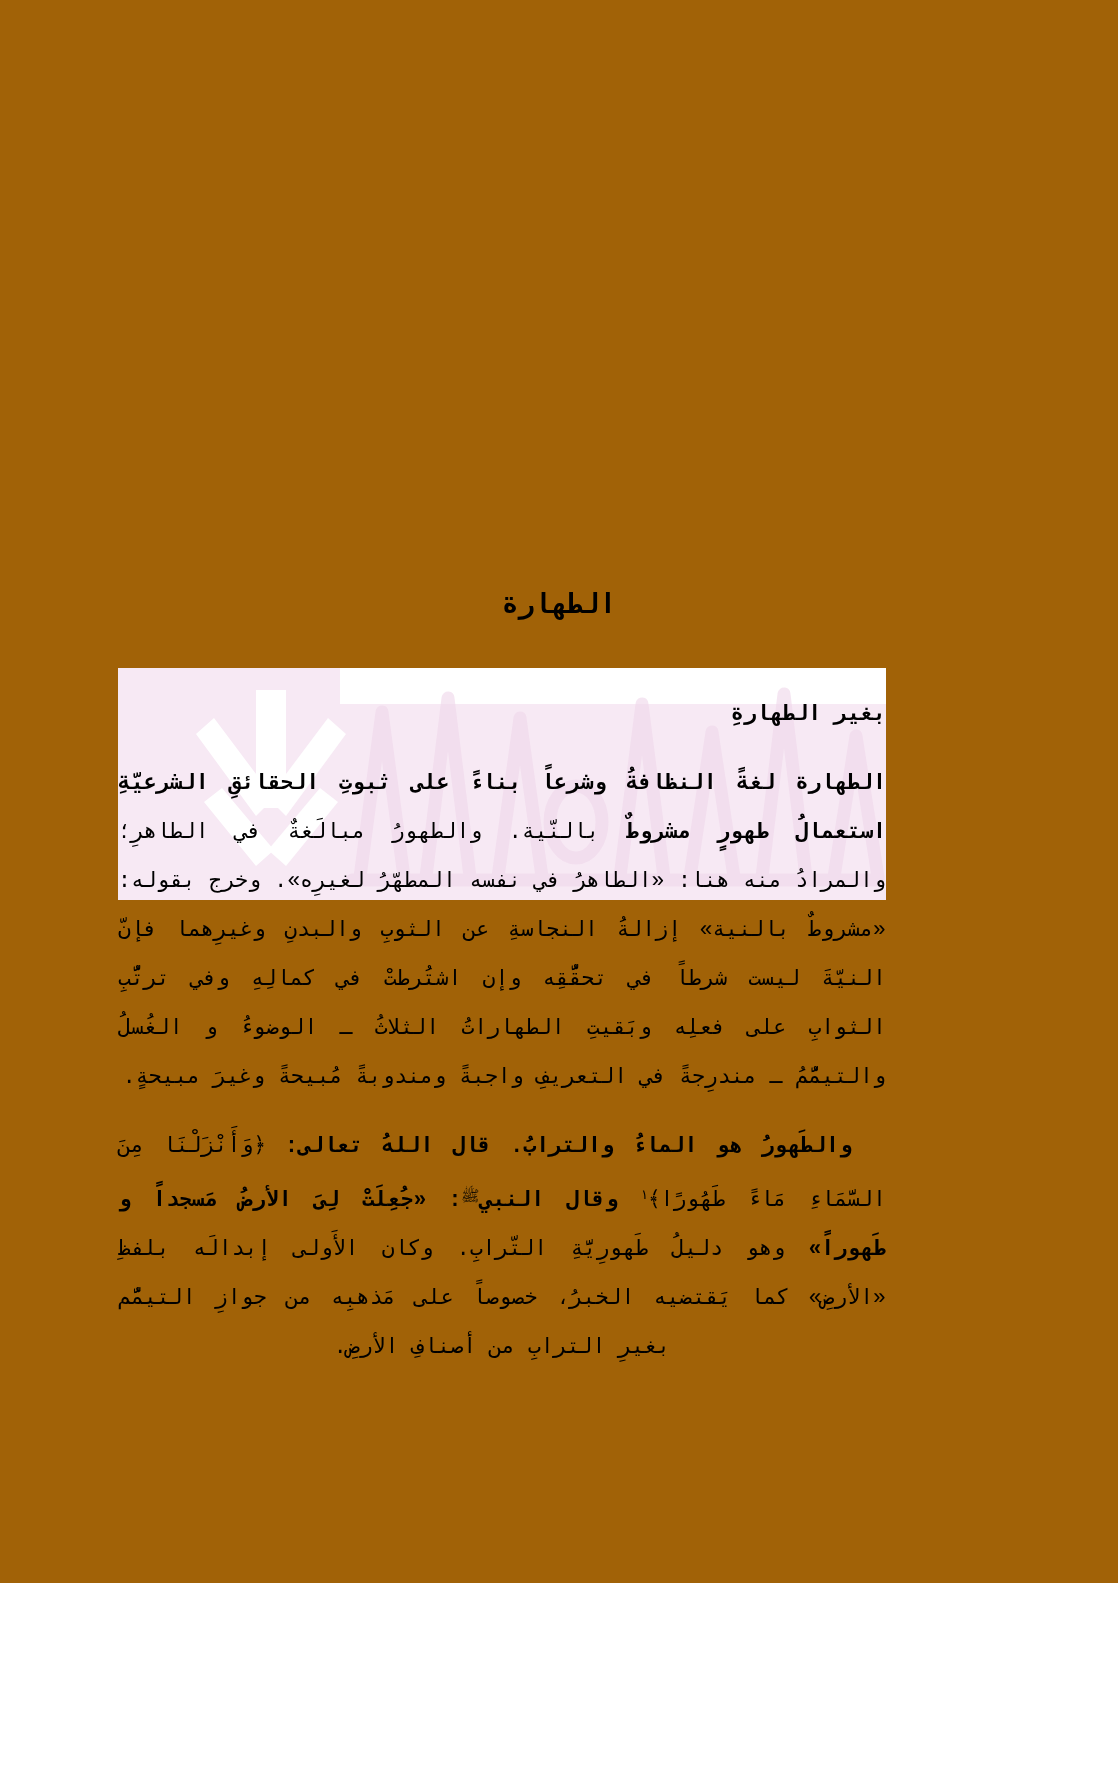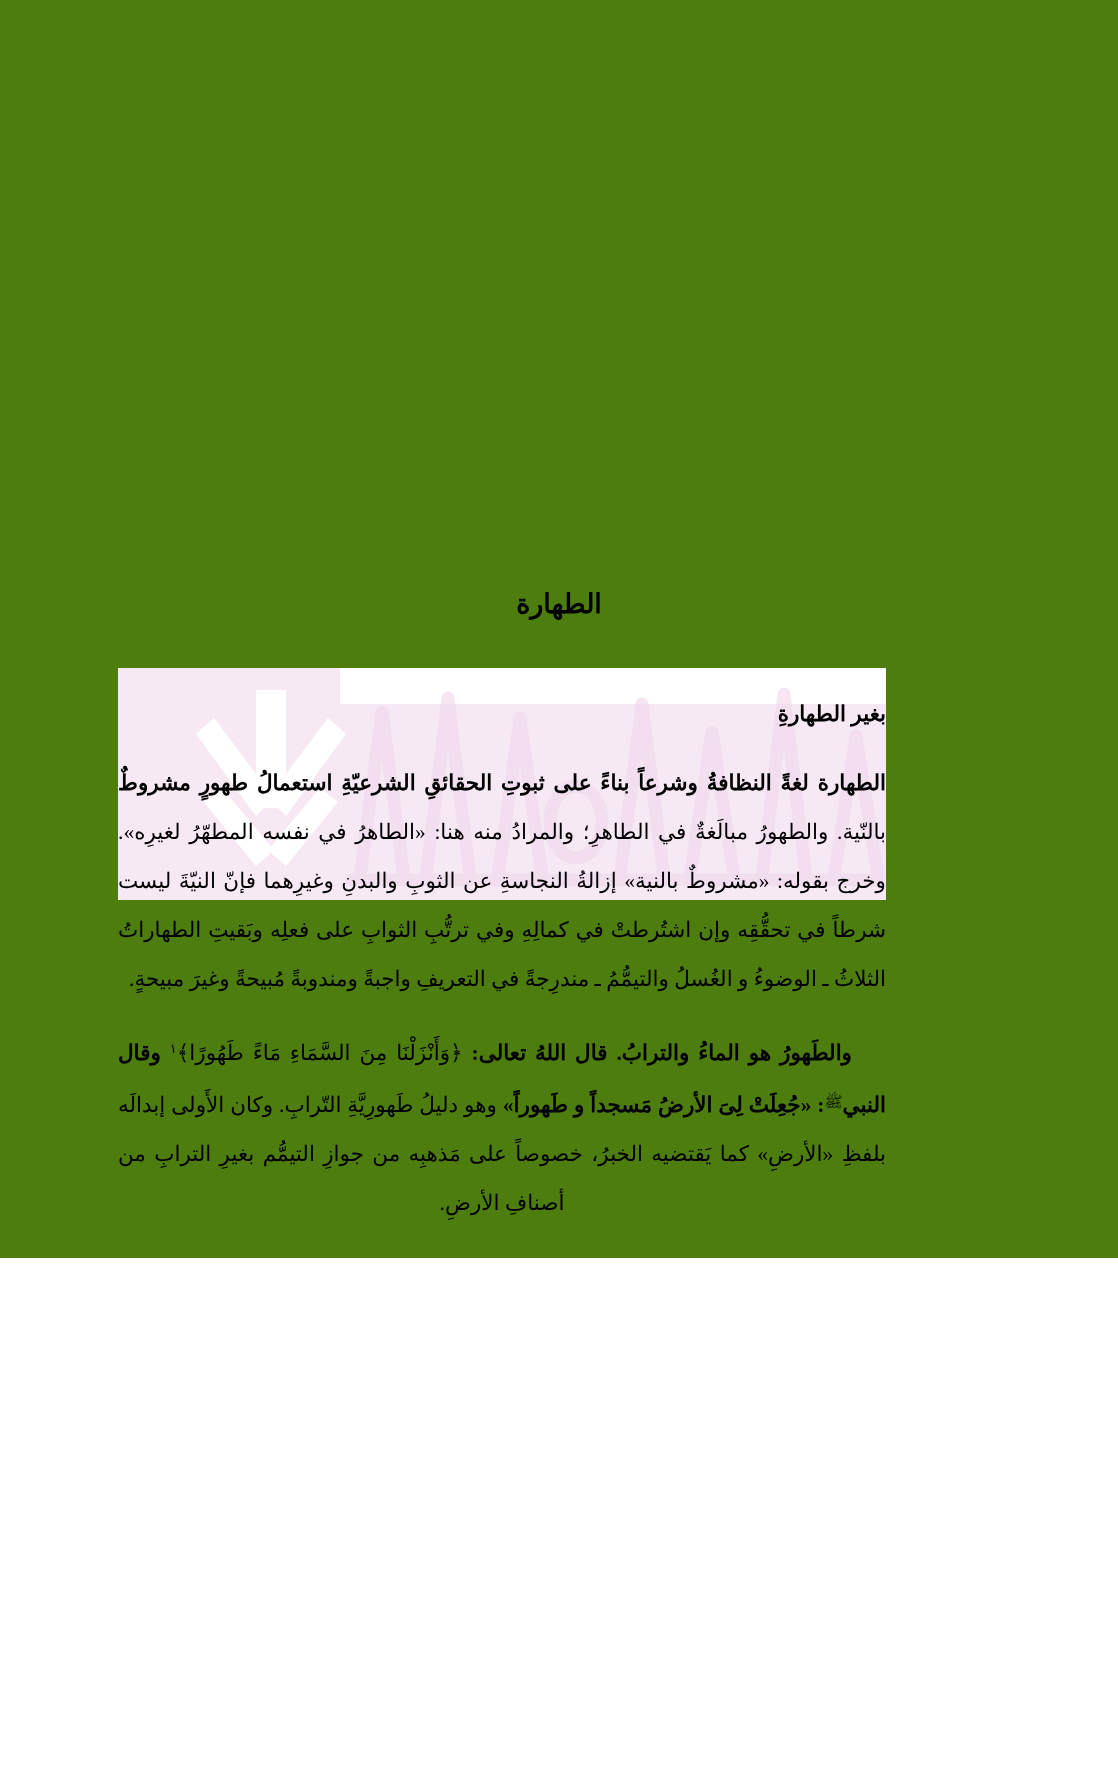--- a/index.html
+++ b/index.html
@@ -3,24 +3,24 @@
 <meta charset="utf-8">
 <style>
   html, body {
     margin: 0;
     padding: 0;
     background: #ffffff;
   }
   .page {
     position: relative;
     width: 1118px;
-    height: 1258px;
-    background: #4d7c0f;
+    height: 1583px;
+    background: #a16207;
     overflow: hidden;
-    font-family: Liberation Serif, serif;
+    font-family: Liberation Mono, monospace;
   }
 
   
   .watermark-layer {
     position: absolute;
     left: 0;
     top: 0;
     width: 1118px;
     height: 1785px;
     pointer-events: none;

